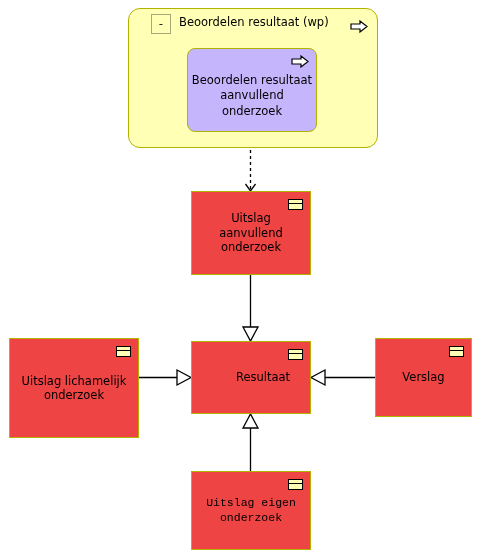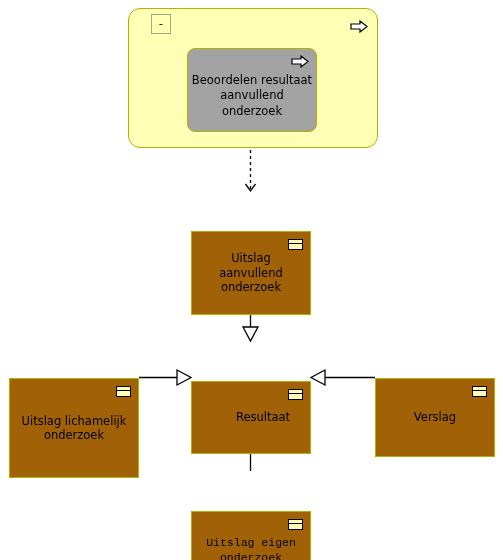--- a/index.html
+++ b/index.html
@@ -14,31 +14,30 @@
   #canvas {
     position: relative;
     width: 503px;
     height: 560px;
     background: #ffffff;
     overflow: hidden;
   }
   .node {
     position: absolute;
     box-sizing: border-box;
-    background: #a16207;
+    background: #ef4444;
     border: 1px solid #b2b200;
     display: flex;
     align-items: center;
     justify-content: center;
     text-align: center;
     color: #000000;
     font-size: 11.5px;
     line-height: 1.25;
     padding: 4px 6px;
-    margin-top: 40px;
   }
   .node .label {
     display: block;
     width: 100%;
     white-space: pre-line;
   }
   
   .wp-container {
     position: absolute;
     box-sizing: border-box;
@@ -68,21 +67,21 @@
     left: 50px;
     top: 6px;
     font-size: 11.5px;
     color: #000000;
     white-space: nowrap;
   }
   
   .process {
     position: absolute;
     box-sizing: border-box;
-    background: #a3a3a3;
+    background: #c4b5fd;
     border: 1px solid #b2b200;
     border-radius: 8px;
     display: flex;
     align-items: center;
     justify-content: center;
     text-align: center;
     font-size: 11.5px;
     line-height: 1.35;
     color: #000;
   }
@@ -156,20 +155,21 @@
       <polygon points="243,428 258,428 250.5,414" fill="#ffffff" stroke="#000" stroke-width="1.3"></polygon>
     </g>
   </svg>
 
   <div class="wp-container" style="left:128px; top:8px; width:250px; height:140px;">
 
     <div class="collapse-box">
       <span>-</span>
     </div>
 
+    <div class="wp-title">Beoordelen resultaat (wp)</div>
 
     <span class="icon-arrow" style="right:9px; top:9px;">
       <svg width="18" height="13" viewBox="0 0 18 13">
         <polygon points="1,4 10,4 10,1 17,6.5 10,12 10,9 1,9" fill="#ffffff" stroke="#000000" stroke-width="1.2" stroke-linejoin="miter"></polygon>
       </svg>
     </span>
 
     <div class="process" style="left:58px; top:39px; width:130px; height:84px;">
       <span class="icon-arrow" style="right:7px; top:6px;">
         <svg width="18" height="13" viewBox="0 0 18 13">
@@ -192,21 +192,21 @@
     <span class="icon-bo" style="right:7px; top:7px;"></span>
     <span class="label">Resultaat</span>
   </div>
 
   <div class="node" style="left:9px; top:338px; width:130px; height:100px;">
     <span class="icon-bo" style="right:7px; top:7px;"></span>
     <span class="label">Uitslag lichamelijk
 onderzoek</span>
   </div>
 
-  <div class="node" style="left:375px; top:338px; width:120px; height:79px;">
+  <div class="node" style="left:375px; top:338px; width:97px; height:79px;">
     <span class="icon-bo" style="right:7px; top:7px;"></span>
     <span class="label">Verslag</span>
   </div>
 
   <div class="node" style="left:191px; top:471px; width:120px; height:79px;font-family:Liberation Mono, monospace;">
     <span class="icon-bo" style="right:7px; top:7px;"></span>
     <span class="label">Uitslag eigen
 onderzoek</span>
   </div>
 

